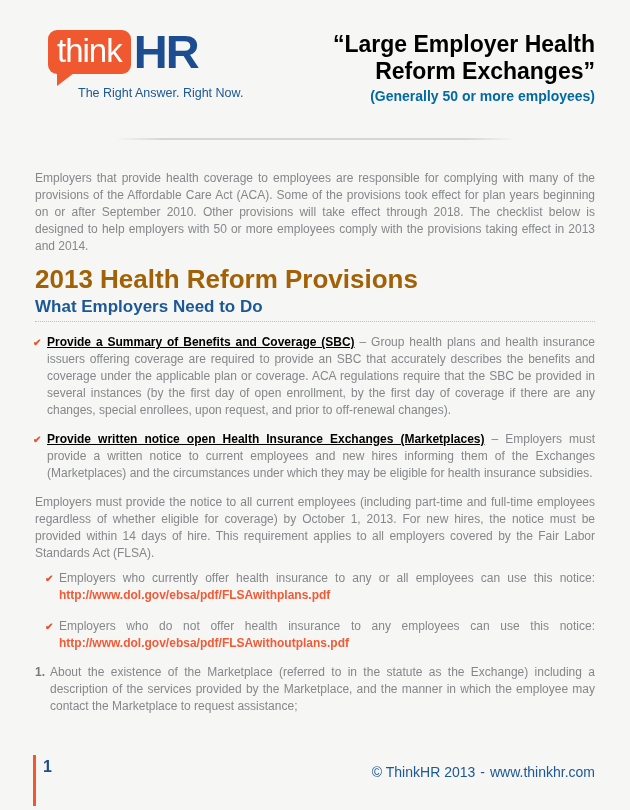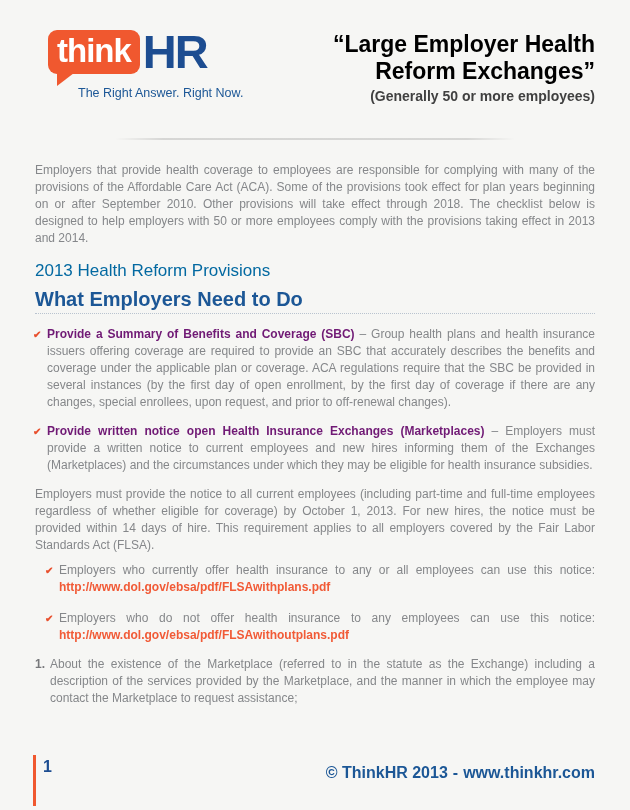--- a/index.html
+++ b/index.html
@@ -21,21 +21,21 @@
     justify-content: space-between;
     align-items: flex-start;
     padding: 30px 35px 0 48px;
   }
   .logo-row { display: flex; align-items: flex-start; }
   .bubble-wrap { position: relative; }
   .bubble {
     display: block;
     background: #f0582f;
     color: #ffffff;
-    font-weight: bold;
+    font-weight: normal;
     font-size: 33px;
     line-height: 40px;
     padding: 1px 9px 3px 9px;
     border-radius: 9px;
     letter-spacing: -1px;
   }
   .bubble-tail {
     position: absolute;
     left: 9px;
     bottom: -12px;
@@ -58,67 +58,68 @@
     font-weight: normal;
   }
   .title-block { text-align: right; padding-top: 1px; }
   .title-line {
     color: #000000;
     font-weight: bold;
     font-size: 23px;
     line-height: 27px;
   }
   .subtitle {
-    color: #404040;
+    color: #0369a1;
     font-size: 14px;
     font-weight: bold;
     margin-top: 3px;
   }
   .header-rule {
     width: 400px;
     height: 2px;
     margin: 34px auto 0;
     background: linear-gradient(to right, rgba(0,0,0,0), rgba(0,0,0,0.13) 12%, rgba(0,0,0,0.13) 88%, rgba(0,0,0,0));
   }
 
   
   .main {
     padding: 22px 35px 0;
     color: #85878a;
     font-size: 12px;
     line-height: 17px;
     text-align: justify;
+    margin-top: 8px;
   }
   .section-heading {
-    color: #0369a1;
-    font-size: 17px;
+    color: #a16207;
+    font-size: 26px;
     line-height: 24px;
-    font-weight: normal;
+    font-weight: bold;
     margin-top: 12px;
     text-align: left;
   }
   .section-subheading {
     color: #1c5796;
-    font-size: 20px;
+    font-size: 17px;
     line-height: 20px;
     font-weight: bold;
     margin-top: 6px;
     text-align: left;
   }
   .dotted-rule {
     border-bottom: 1px dotted #b9c3cf;
     height: 2px;
     margin-top: 3px;
   }
   .check-item { position: relative; padding-left: 12px; margin-top: 12px; }
   .check-item .check-icon {
     position: absolute; left: -2px; top: 0;
     color: #e8502e; font-size: 10px; font-weight: bold;
   }
-  .check-item .item-title { color: #701a75; font-weight: bold; }
+  .check-item .item-title { color: #000000; font-weight: bold; text-decoration: underline; }
   .body-para { margin-top: 12px; }
   .dol-para { margin-top: 12px; }
   .sub-item { position: relative; padding-left: 12px; margin: 8px 0 0 12px; }
   .sub-item + .sub-item { margin-top: 14px; }
   .sub-item .check-icon {
     position: absolute; left: -2px; top: 0;
     color: #e8502e; font-size: 10px; font-weight: bold;
   }
   .sub-item .notice-url { color: #f15a36; font-weight: bold; text-decoration: none; }
   .num-item { position: relative; padding-left: 15px; margin-top: 12px; }
@@ -129,21 +130,21 @@
     position: absolute; left: 33px; top: 755px;
     width: 3px; height: 51px;
     background: #f0582f;
   }
   .page-number {
     position: absolute; left: 43px; top: 758px;
     color: #1d4d91; font-size: 16px; font-weight: bold;
   }
   .footer-copy {
     position: absolute; right: 35px; top: 764px;
-    color: #1c5796; font-size: 16px; font-weight: bold;
+    color: #1c5796; font-size: 14px; font-weight: normal;
   }
   .footer-copy .sep { margin: 0 5px; }
   .footer-copy .site-link { color: #1c5796; text-decoration: none; }
 </style>
 </head>
 <body>
 
 <div class="page">
 
   <div class="header">

